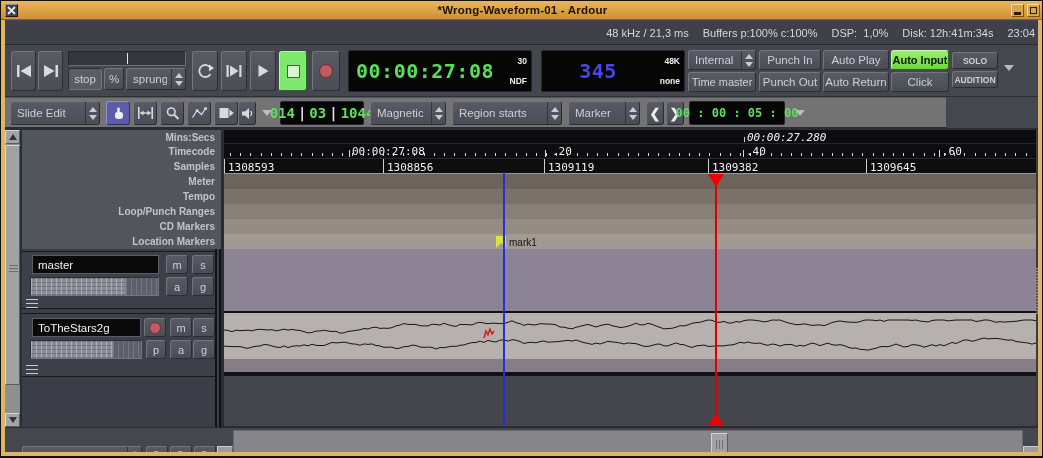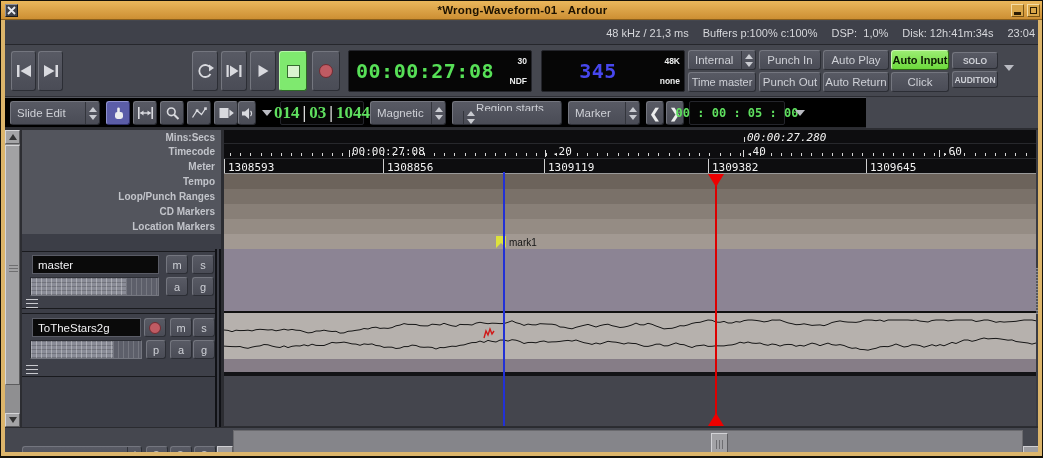--- a/index.html
+++ b/index.html
@@ -73,26 +73,26 @@
   .icon-fill{fill:#d9dadf;}
   .icon-stroke{stroke:#d9dadf;fill:none;}
   #btn-stop{background:#7fe96f;border-color:#b4f7a6 #2e6b26 #2e6b26 #b4f7a6;}
   #stop-square{width:13px;height:13px;background:#d9f4cf;border:1px solid #356b2f;}
   #rec-circle{width:14px;height:14px;border-radius:50%;background:#c05b63;border:1px solid #6f2b32;}
   #btn-auto-input{background:linear-gradient(#9bed72,#6cd93c);color:#0b1a02;
     border-color:#c8f7ad #2f6b14 #2f6b14 #c8f7ad;font-weight:bold;}
   .small-btn{font-size:8.5px;font-weight:bold;height:17px !important;}
   #transport-chevron{position:absolute;left:1002px;top:20px;}
   
-  #toolbar2{position:absolute;left:1px;top:96px;width:864px;height:31px;background:#000000;
+  #toolbar2{position:absolute;left:1px;top:96px;width:944px;height:31px;background:#737373;
     border-top:1px solid #55575f;border-bottom:1px solid #2a2b30;}
   #toolbar2 .t2{position:absolute;top:3px;height:24px;}
   .toolbtn{width:24px;}
   .toolbtn.sel{background:#5b5da8;border-color:#8f91cf #2f306a #2f306a #8f91cf;}
-  #bbt-clock{padding:0 6px;justify-content:center;font-size:17px;font-weight:bold;font-family:Liberation Serif, serif;}
+  #bbt-clock{padding:0 6px;justify-content:center;font-size:14px;font-weight:bold;}
   #bbt-clock .grn{color:#5fdf5f;}
   #bbt-clock .sep{color:#e0e0e0;padding:0 3px;}
   .navbtn{width:18px;font-size:13px;font-weight:bold;color:#eceded;}
   #nudge-clock{justify-content:center;font-size:12px;font-weight:bold;color:#5fdf5f;white-space:pre;}
   
   #editor{position:absolute;left:1px;top:127px;width:1041px;height:299px;background:#2c2d32;}
   
   #vscroll{position:absolute;left:3px;top:2px;width:15px;height:297px;background:#8f8f91;}
   .sb-arrow{position:absolute;left:0;width:15px;height:14px;background:#a4a4a6;
     border:1px solid;border-color:#d6d6d8 #5c5c5e #5c5c5e #d6d6d8;
@@ -197,20 +197,36 @@
           <path class="icon-fill" d="M16,1 L5.5,7 L16,13 Z"></path>
         </svg>
     </div>
     <div class="btn3d tbtn" style="left:36px;width:25px;">
       <svg width="18" height="14" viewBox="0 0 18 14">
           <rect class="icon-fill" x="13.5" y="1" width="2.5" height="12"></rect>
           <path class="icon-fill" d="M2,1 L12.5,7 L2,13 Z"></path>
         </svg>
     </div>
 
+    <div id="shuttle">
+      <div id="shuttle-strip">
+          <div id="shuttle-line"></div>
+        </div>
+      <div id="shuttle-row">
+        <div class="btn3d" id="shuttle-stop">stop</div>
+        <div class="btn3d" id="shuttle-pct">%</div>
+        <div class="btn3d combo" id="shuttle-mode">
+          <span class="lbl">sprung</span>
+          <span class="spin">
+              <i class="tri-up"></i>
+              <i class="tri-dn"></i>
+            </span>
+        </div>
+      </div>
+    </div>
 
     <div class="btn3d tbtn" style="left:190px;width:26px;">
       <svg width="17" height="16" viewBox="0 0 17 16">
         <path class="icon-stroke" stroke-width="1.8" d="M13.5,11 A6,6 0 1 1 13.5,5"></path>
         <path class="icon-fill" d="M12,1.5 L17,5 L12,8.5 Z"></path>
       </svg>
     </div>
     <div class="btn3d tbtn" style="left:219px;width:26px;">
       <svg width="18" height="14" viewBox="0 0 18 14">
         <rect class="icon-fill" x="1.5" y="1" width="2.2" height="12"></rect>
@@ -330,21 +346,21 @@
         <span class="sep">|</span>
         <span class="grn">1044</span>
     </div>
     <div class="btn3d combo t2" style="left:368px;width:76px;">
       <span class="lbl">Magnetic</span>
       <span class="spin">
           <i class="tri-up"></i>
           <i class="tri-dn"></i>
         </span>
     </div>
-    <div class="btn3d combo t2" style="left:450px;width:110px;flex-direction:column;">
+    <div class="btn3d combo t2" style="left:450px;width:110px;">
       <span class="lbl">Region starts</span>
       <span class="spin">
           <i class="tri-up"></i>
           <i class="tri-dn"></i>
         </span>
     </div>
     <div class="btn3d combo t2" style="left:566px;width:72px;">
       <span class="lbl">Marker</span>
       <span class="spin">
           <i class="tri-up"></i>
@@ -368,20 +384,21 @@
         </div>
       <div class="sb-arrow" id="vs-dn">
           <i class="sb-tri-dn"></i>
         </div>
     </div>
 
     <div id="left-panel">
       <div id="ruler-labels">
           <div class="rlabel" style="height: 14px; padding-left: 16px;">Mins:Secs</div>
           <div class="rlabel" style="height: 15px;">Timecode</div>
+          <div class="rlabel" style="height: 15px;">Samples</div>
           <div class="rlabel" style="height: 15px;">Meter</div>
           <div class="rlabel" style="height: 15px;">Tempo</div>
           <div class="rlabel" style="height: 15px;">Loop/Punch Ranges</div>
           <div class="rlabel" style="height: 15px;">CD Markers</div>
           <div class="rlabel" style="height: 15px;">Location Markers</div>
         </div>
 
       <div class="thdr" style="top:121px;height:58px;">
         <div class="tname" style="left:10px;top:3px;width:127px;height:19px;">master</div>
         <div class="btn3d sbtn" style="left:144px;top:3px;">m</div>

